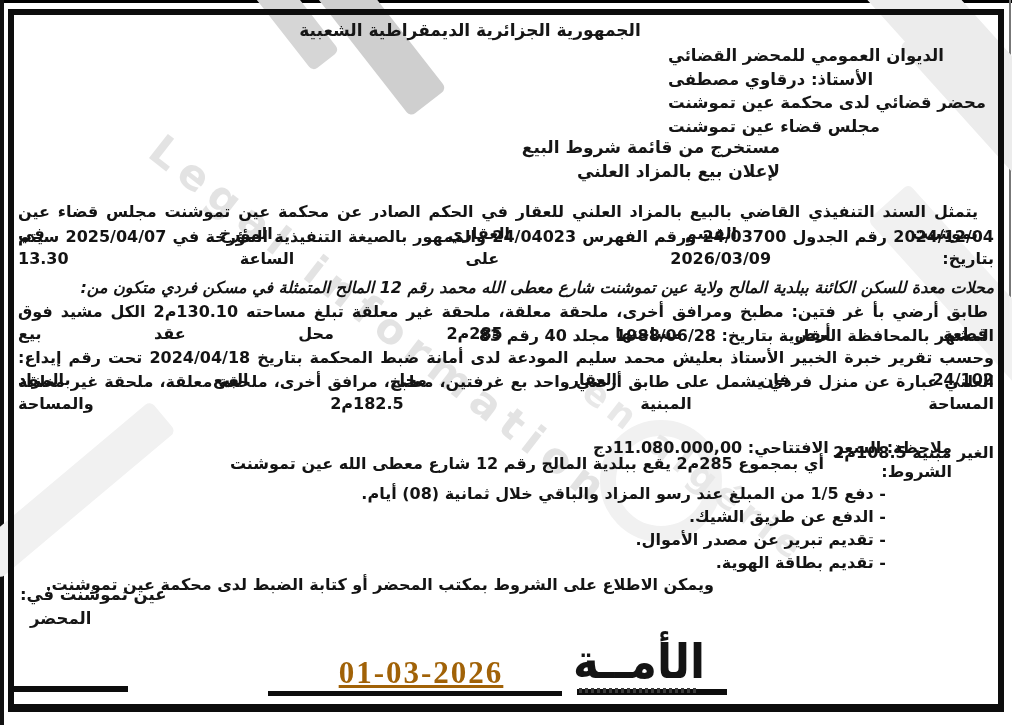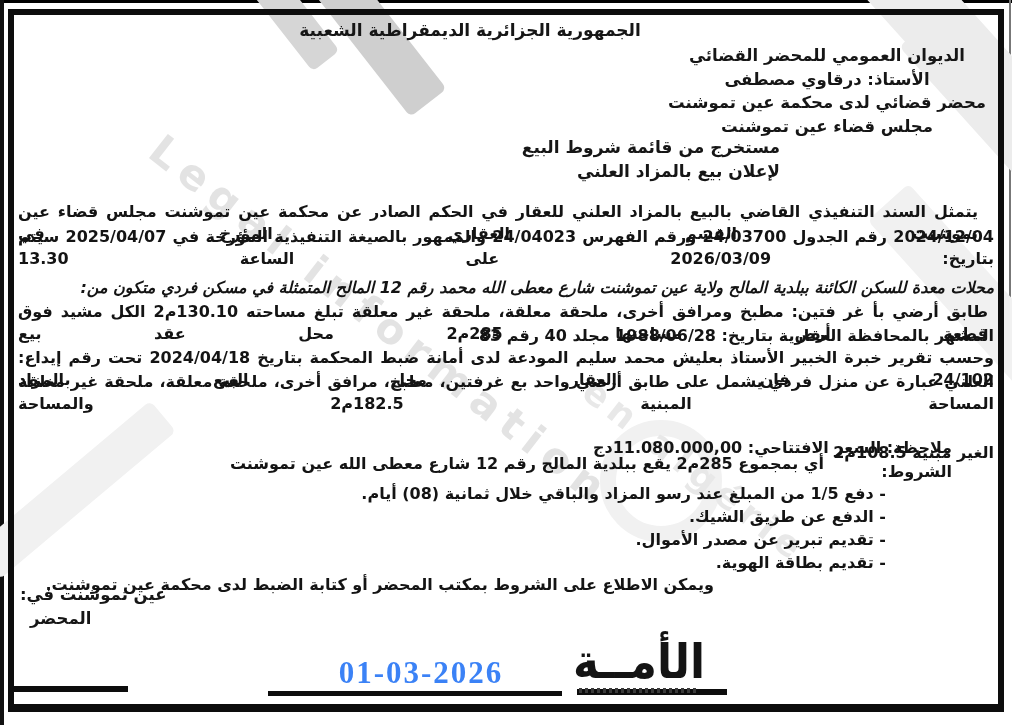--- a/index.html
+++ b/index.html
@@ -19,33 +19,33 @@
   .wm{position:absolute;pointer-events:none;z-index:1;}
   .wm-bar{background:#d6d6d6;border-radius:6px;}
   .wm-bar.light{background:#ececec;}
   .wm-bar.xlight{background:#f1f1f1;}
   .wm-text{font-weight:bold;color:#e3e3e3;white-space:nowrap;transform-origin:left top;}
   .wm-ring{border:16px solid #f1f1f1;border-radius:50%;}
   
   .content{position:absolute;inset:0;z-index:2;}
   .republic{position:absolute;left:120px;top:20px;width:700px;text-align:center;
             direction:rtl;font-weight:bold;font-size:17px;}
-  .hdr{position:absolute;right:26px;top:44px;text-align:center;direction:rtl;
+  .hdr{position:absolute;right:26px;top:44px;text-align:left;direction:rtl;
        font-weight:bold;font-size:16.5px;line-height:23.5px;}
   .title-c{position:absolute;left:170px;width:610px;text-align:right;direction:rtl;
            font-weight:bold;font-size:17px;}
   .bl{position:absolute;left:18px;right:18px;direction:rtl;
       font-weight:700;font-size:16px;line-height:22px;color:#141414;}
   .j{text-align:justify;text-align-last:justify;}
   .r{text-align:right;}
   .sig{position:absolute;left:20px;direction:rtl;text-align:right;
        font-weight:bold;font-size:16.5px;}
   .stamp-date{position:absolute;left:278px;top:655px;width:286px;text-align:center;
       font-family:"Liberation Serif",serif;font-weight:bold;font-size:31px;
-      letter-spacing:2px;color:#3b82f6;}
+      letter-spacing:2px;color:#a16207;text-decoration:underline;}
   .bar{position:absolute;background:#0d0d0d;}
   .paper-logo{position:absolute;left:555px;top:638px;width:168px;text-align:center;direction:rtl;}
   .paper-logo .nm{font-weight:bold;font-size:44px;line-height:48px;color:#141414;
                   transform:scaleY(1.08);letter-spacing:-1px;}
   .paper-logo .tag{margin:2px auto 0;width:120px;height:5px;
       background:repeating-linear-gradient(90deg,#3a3a3a 0 3px,transparent 3px 6px);}
 </style>
 </head>
 <body>
 

